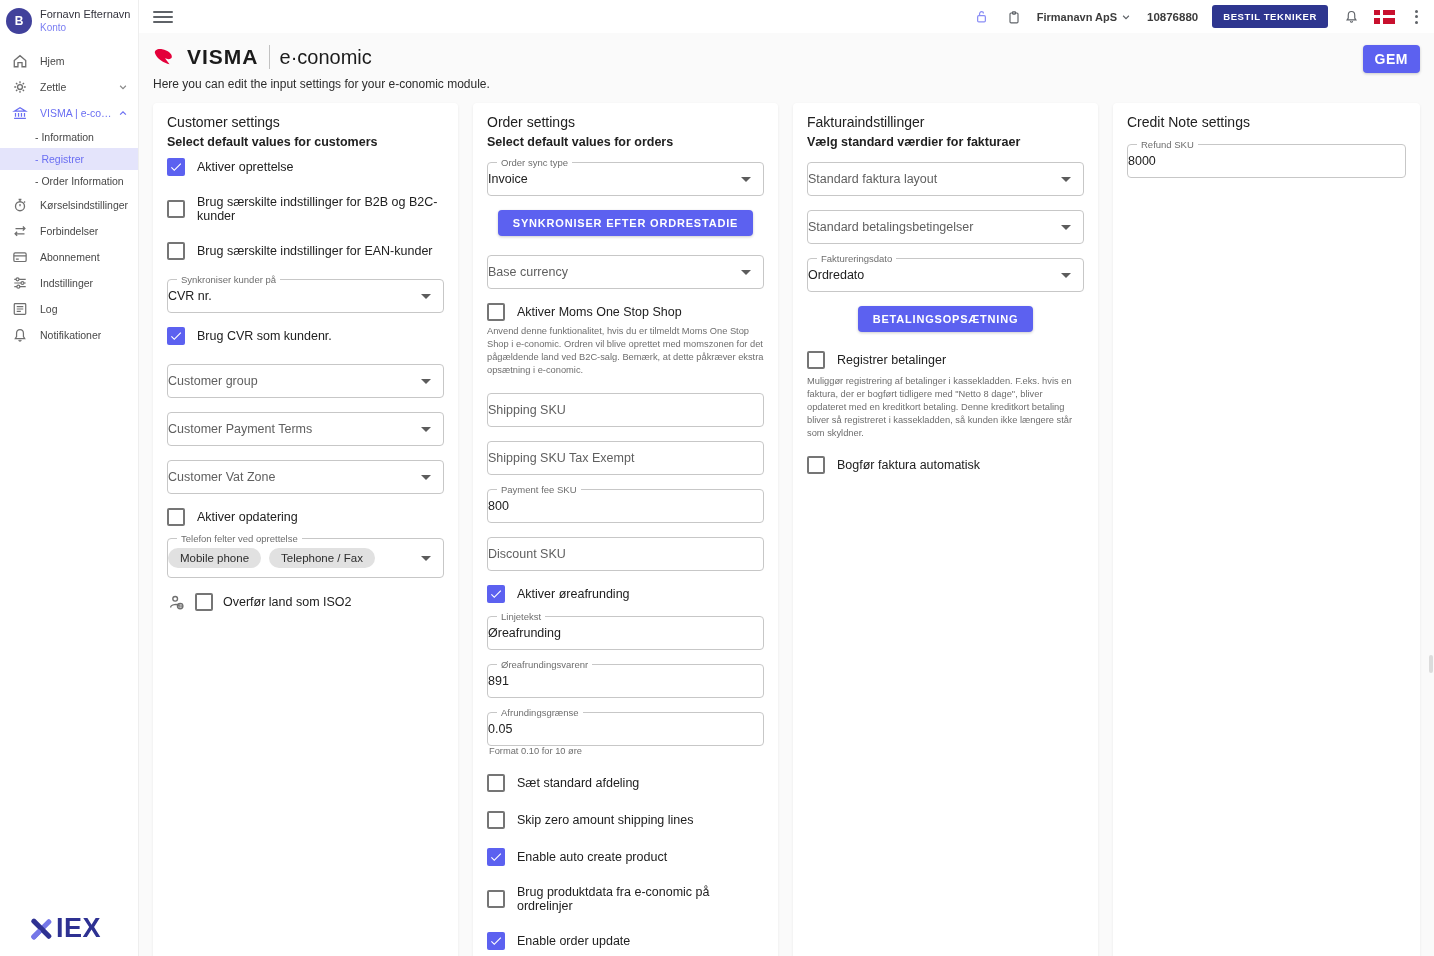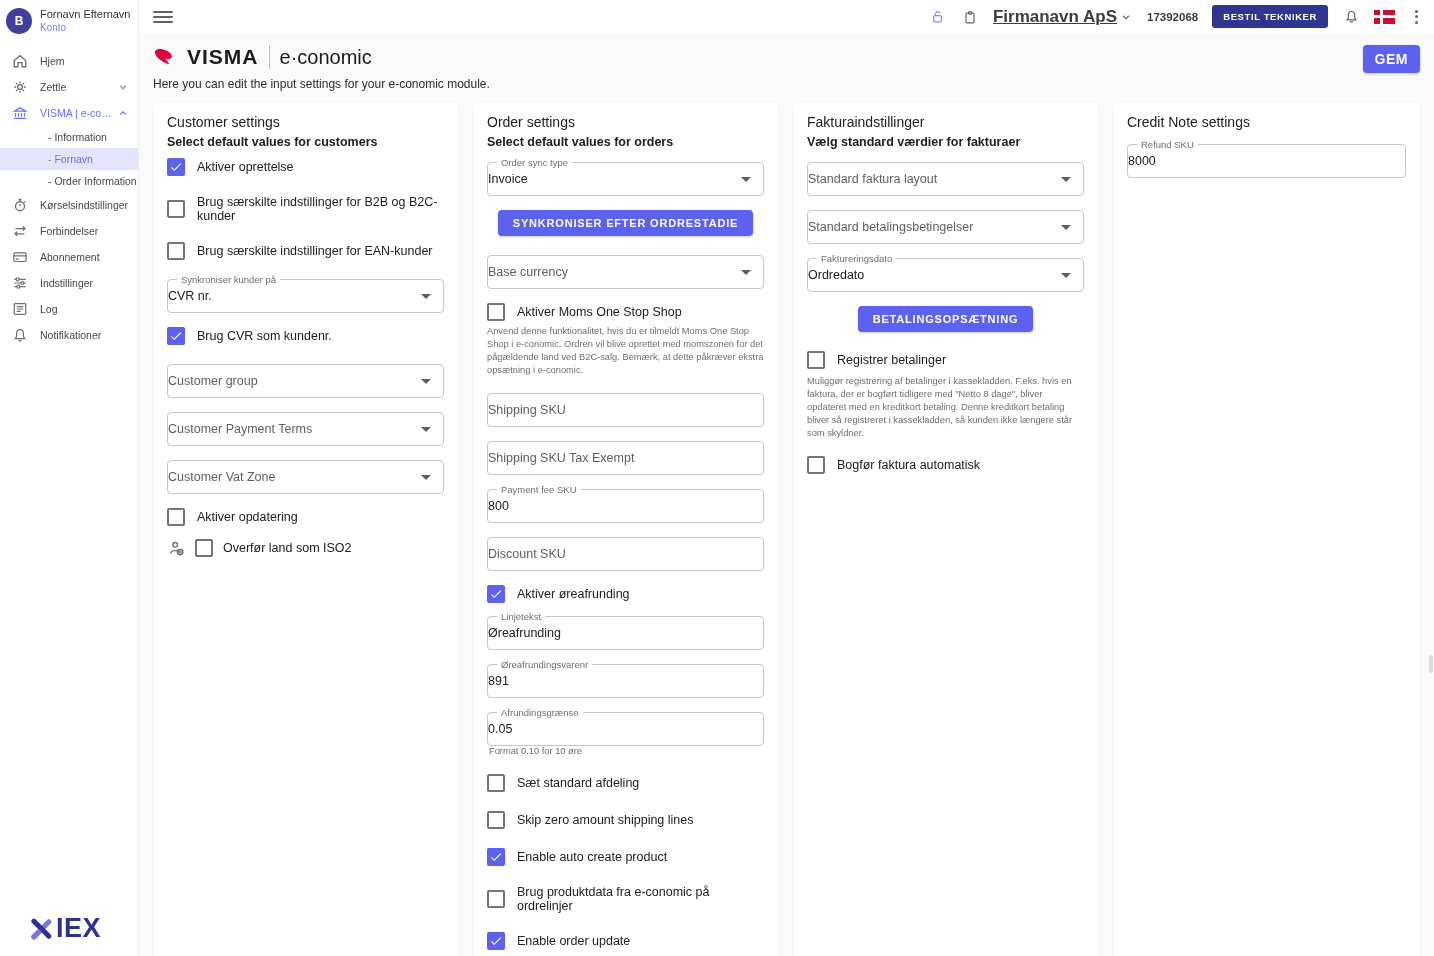--- a/index.html
+++ b/index.html
@@ -26,37 +26,37 @@
   .nav { margin-top:6px; }
   .nav-item {
     display:flex; align-items:center; height:26px; padding:0 8px 0 10px;
     color:#474747; cursor:pointer; white-space:nowrap;
   }
   .nav-item .nicon { width:20px; height:20px; margin-right:10px; color:#6f6f6f; flex:none; display:flex; align-items:center; justify-content:center; }
   .nav-item .nlabel { font-size:10.5px; overflow:hidden; text-overflow:ellipsis; }
   .nav-item .chev { margin-left:auto; color:#8a8a8a; display:flex; }
   .nav-item.active { color:#6a6ef2; }
   .nav-item.active .nicon, .nav-item.active .chev { color:#6a6ef2; }
-  .nav-sub { padding-left:48px; height:22px; display:flex; align-items:center; font-size:10.5px; color:#474747; cursor:pointer; }
+  .nav-sub { padding-left:35px; height:22px; display:flex; align-items:center; font-size:10.5px; color:#474747; cursor:pointer; }
   .nav-sub.selected { background:#e4e4fb; color:#6a6ef2; }
   .iex-logo { position:absolute; left:26px; bottom:12px; display:flex; align-items:center; cursor:default; }
   .iex-text { font-size:27px; font-weight:800; color:#2e3192; letter-spacing:.5px; font-style:normal; }
   
   .main { flex:1; display:flex; flex-direction:column; height:100%; position:relative; }
   .topbar {
     height:33px; background:#fff; display:flex; align-items:center;
     padding:0 10px 0 14px; flex:none;
   }
   .hamburger { width:20px; cursor:pointer; display:flex; flex-direction:column; gap:3px; }
   .hamburger span { display:block; height:2px; background:#5f6368; border-radius:1px; }
   .topbar-right { margin-left:auto; display:flex; align-items:center; gap:14px; }
   .tb-icon { width:18px; height:18px; display:flex; align-items:center; justify-content:center; cursor:pointer; color:#5f6368; }
   .tb-icon.lock { color:#8a8df5; }
   .company { display:flex; align-items:center; gap:2px; cursor:pointer; }
-  .company-name { font-size:17px; font-weight:600; color:#3c3c3c;text-decoration:underline; }
+  .company-name { font-size:11px; font-weight:600; color:#3c3c3c; }
   .company-number { font-size:11.5px; font-weight:600; color:#3c3c3c; }
   .btn-navy {
     background:#2e368f; color:#fff; border:none; border-radius:3px;
     font-size:9.5px; font-weight:700; letter-spacing:.6px; padding:6px 11px;
     cursor:pointer; font-family:inherit;
   }
   .flag { width:21px; height:14px; background:#c8102e; position:relative; cursor:pointer; }
   .flag::before { content:""; position:absolute; left:6px; top:0; width:3px; height:14px; background:#fff; }
   .flag::after { content:""; position:absolute; left:0; top:5.5px; width:21px; height:3px; background:#fff; }
   .kebab { display:flex; flex-direction:column; gap:2.5px; padding:2px 6px; cursor:pointer; }
@@ -171,21 +171,21 @@
           </svg>
       </span>
       <span class="nlabel">VISMA | e-conomic</span>
       <span class="chev">
         <svg width="14" height="14" viewBox="0 0 22 22" fill="none" stroke="currentColor" stroke-width="1.8">
             <path d="M6.5 13.5 L11 9 L15.5 13.5"></path>
           </svg>
       </span>
     </div>
     <div class="nav-sub">- Information</div>
-    <div class="nav-sub selected">- Fornavn</div>
+    <div class="nav-sub selected">- Registrer</div>
     <div class="nav-sub">- Order Information</div>
     <div class="nav-item">
       <span class="nicon">
         <svg width="18" height="18" viewBox="0 0 22 22" fill="none" stroke="currentColor" stroke-width="1.6">
             <circle cx="11" cy="12.5" r="5.5"></circle>
             <path d="M11 12.5 V9.7 M9.3 4.3 H12.7 M11 4.3 V7 M16 8 L17.2 6.8"></path>
           </svg>
       </span>
       <span class="nlabel">Kørselsindstillinger</span>
     </div>
@@ -264,21 +264,21 @@
             <rect x="5.5" y="5.5" width="11" height="13.5" rx="1.5"></rect>
             <rect x="8.8" y="3.8" width="4.4" height="3.2" rx="1"></rect>
           </svg>
       </span>
       <span class="company">
         <span class="company-name">Firmanavn ApS</span>
         <svg width="14" height="14" viewBox="0 0 22 22" fill="none" stroke="#5f6368" stroke-width="1.8">
             <path d="M6.5 9 L11 13.5 L15.5 9"></path>
           </svg>
       </span>
-      <span class="company-number">17392068</span>
+      <span class="company-number">10876880</span>
       <button class="btn-navy">BESTIL TEKNIKER</button>
       <span class="tb-icon">
         <svg width="17" height="17" viewBox="0 0 22 22" fill="none" stroke="currentColor" stroke-width="1.5">
             <path d="M11 4.5 C8.2 4.5 6.8 6.8 6.8 9.3 V13 L5.3 15.3 H16.7 L15.2 13 V9.3 C15.2 6.8 13.8 4.5 11 4.5 Z M9.6 17 C9.8 18 10.3 18.4 11 18.4 C11.7 18.4 12.2 18 12.4 17"></path>
           </svg>
       </span>
       <span class="flag"></span>
       <span class="kebab">
           <i></i>
           <i></i>
@@ -350,20 +350,28 @@
         <div class="field">
           <span class="fvalue ph">Customer Vat Zone</span>
           <span class="dd-arrow"></span>
         </div>
 
         <div class="cb-row" style="margin-bottom:12px;">
           <span class="cb unchecked"></span>
           <span class="cb-label">Aktiver opdatering</span>
         </div>
 
+        <div class="field tall">
+          <span class="flabel">Telefon felter ved oprettelse</span>
+          <span class="chips">
+            <span class="chip">Mobile phone</span>
+            <span class="chip">Telephone / Fax</span>
+          </span>
+          <span class="dd-arrow"></span>
+        </div>
 
         <div class="iso-row">
           <span class="person-icon">
             <svg width="20" height="20" viewBox="0 0 22 22" fill="none" stroke="currentColor" stroke-width="1.5">
                 <circle cx="9" cy="7.5" r="2.6"></circle>
                 <path d="M4 17 C4 13.2 12 13.2 13.5 15"></path>
                 <circle cx="14.5" cy="15.5" r="3"></circle>
                 <path d="M11.5 15.5 H17.5 M14.5 12.5 C13 14.5 13 16.5 14.5 18.5 M14.5 12.5 C16 14.5 16 16.5 14.5 18.5" stroke-width="0.9"></path>
               </svg>
           </span>

